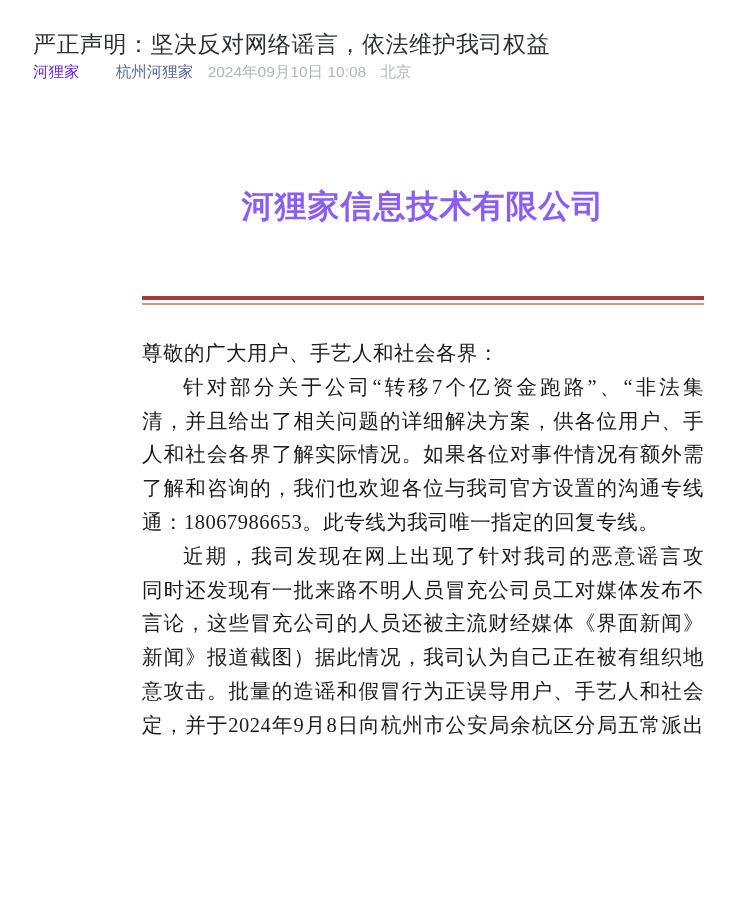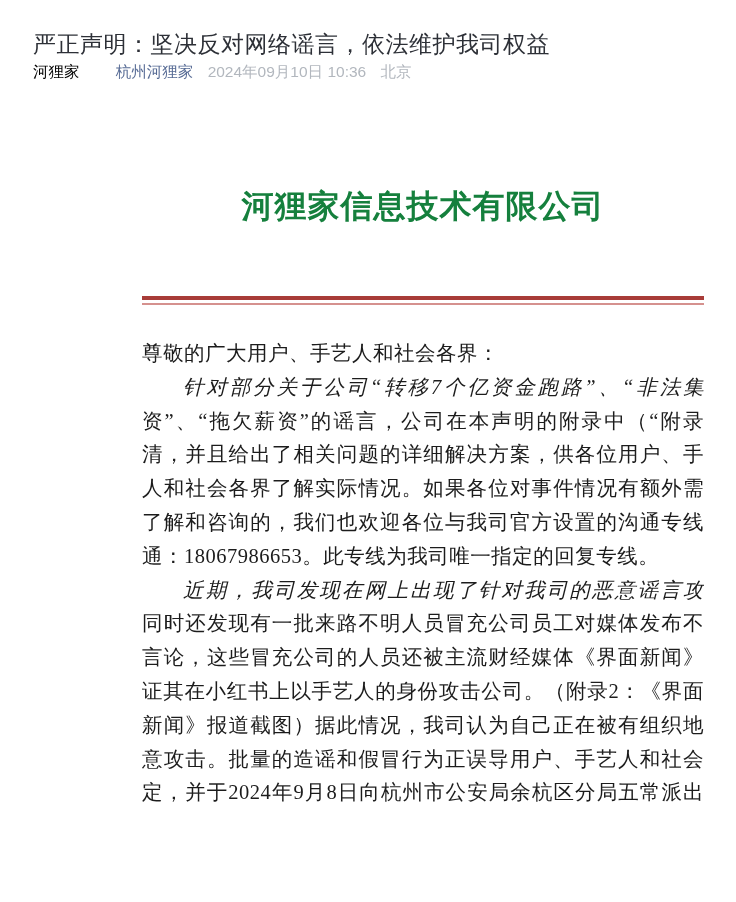--- a/index.html
+++ b/index.html
@@ -13,21 +13,21 @@
   .article-title{
     position:absolute;left:33px;top:13px;width:680px;
     font-size:23px;font-weight:normal;color:#2d3037;
     letter-spacing:0.5px;line-height:32px;
   }
   .byline{
     position:absolute;left:33px;top:61px;width:680px;
     font-size:15.5px;line-height:21px;white-space:nowrap;
   }
   .byline span{margin-right:10px;}
-  .byline .author{color:#000000;}
+  .byline .author{color:#6d28d9;}
   .byline .account{color:#576b95;}
   .byline .datetime,.byline .location{color:#b2b7be;}
   
   .doc{
     position:absolute;left:0;top:120px;width:736px;height:782px;
     background:#ffffff;
     font-family:"Liberation Serif","DejaVu Serif",serif;
   }
   .doc-inner{position:absolute;left:142px;top:0;width:562px;}
   .doc-heading{
@@ -42,58 +42,56 @@
     position:absolute;left:0;top:217px;width:562px;
     font-size:20.5px;line-height:33.8px;color:#1c1c1c;
     letter-spacing:0.5px;
   }
   .doc-line{height:33.8px;overflow:hidden;white-space:nowrap;}
   .doc-line.fill{
     white-space:normal;
     text-align:justify;
     text-align-last:justify;
   }
-  .doc-line.indent{text-indent:2em;font-style:italic;}
+  .doc-line.indent{text-indent:2em;}
 </style>
 </head>
 <body>
 
 <div class="page">
 
   <h1 class="article-title">严正声明：坚决反对网络谣言，依法维护我司权益</h1>
 
   <div class="byline">
     <span class="author">河狸家</span>
     <span class="account" style="color: rgb(87, 107, 149); margin-left: 22px;">杭州河狸家</span>
-    <span class="datetime">2024年09月10日 10:36</span>
+    <span class="datetime">2024年09月10日 10:08</span>
     <span class="location">北京</span>
   </div>
 
   <div class="doc">
     <div class="doc-inner">
 
-      <div class="doc-heading" style="color: #15803d;">
+      <div class="doc-heading" style="color: #8b5cf6;">
         <div>河狸家信息技术有限公司</div>
       </div>
 
       <div class="rule-thick" style="background: rgb(168, 60, 56);"></div>
       <div class="rule-thin" style="background: rgb(213, 145, 142);"></div>
 
       <div class="doc-body" id="doc-body">
           <div class="doc-line">尊敬的广大用户、手艺人和社会各界：</div>
           <div class="doc-line fill indent">针对部分关于公司“转移7个亿资金跑路”、“非法集</div>
-          <div class="doc-line fill">资”、“拖欠薪资”的谣言，公司在本声明的附录中（“附录</div>
           <div class="doc-line fill">清，并且给出了相关问题的详细解决方案，供各位用户、手艺</div>
           <div class="doc-line fill">人和社会各界了解实际情况。如果各位对事件情况有额外需要</div>
           <div class="doc-line fill">了解和咨询的，我们也欢迎各位与我司官方设置的沟通专线沟</div>
           <div class="doc-line">通：18067986653。此专线为我司唯一指定的回复专线。</div>
           <div class="doc-line fill indent">近期，我司发现在网上出现了针对我司的恶意谣言攻击。</div>
           <div class="doc-line fill">同时还发现有一批来路不明人员冒充公司员工对媒体发布不实</div>
           <div class="doc-line fill">言论，这些冒充公司的人员还被主流财经媒体《界面新闻》查</div>
-          <div class="doc-line fill">证其在小红书上以手艺人的身份攻击公司。（附录2：《界面</div>
           <div class="doc-line fill">新闻》报道截图）据此情况，我司认为自己正在被有组织地蓄</div>
           <div class="doc-line fill">意攻击。批量的造谣和假冒行为正误导用户、手艺人和社会媒</div>
           <div class="doc-line fill">定，并于2024年9月8日向杭州市公安局余杭区分局五常派出所</div>
         </div>
 
     </div>
   </div>
 
 </div>
 

